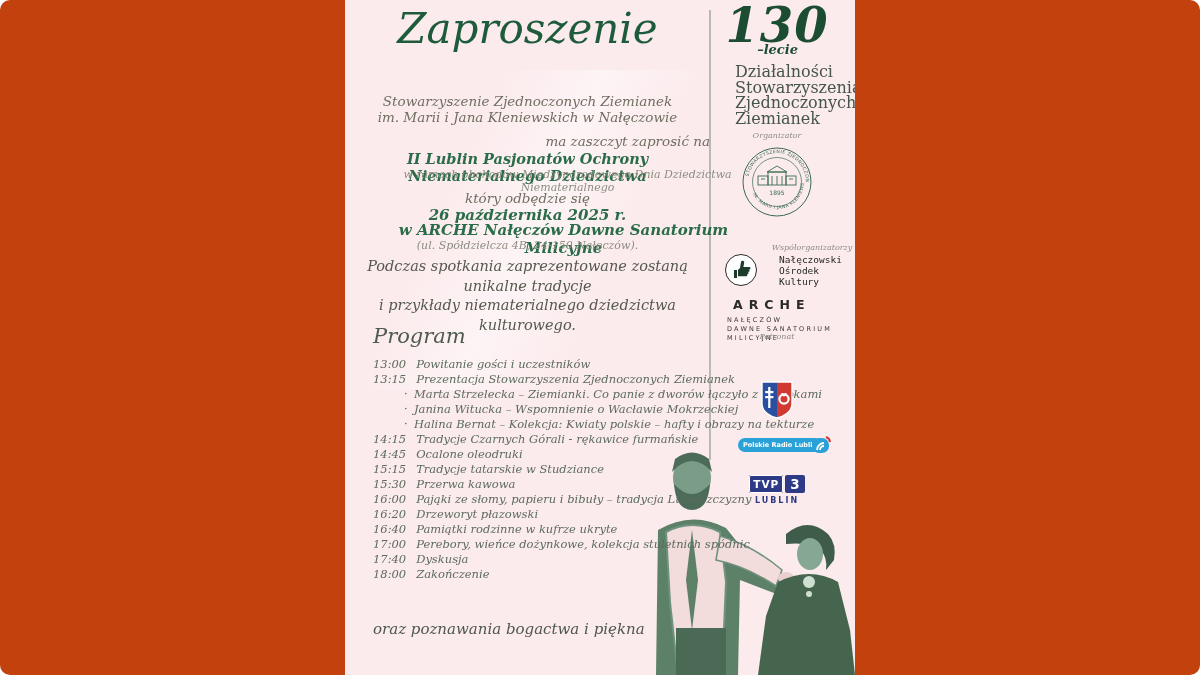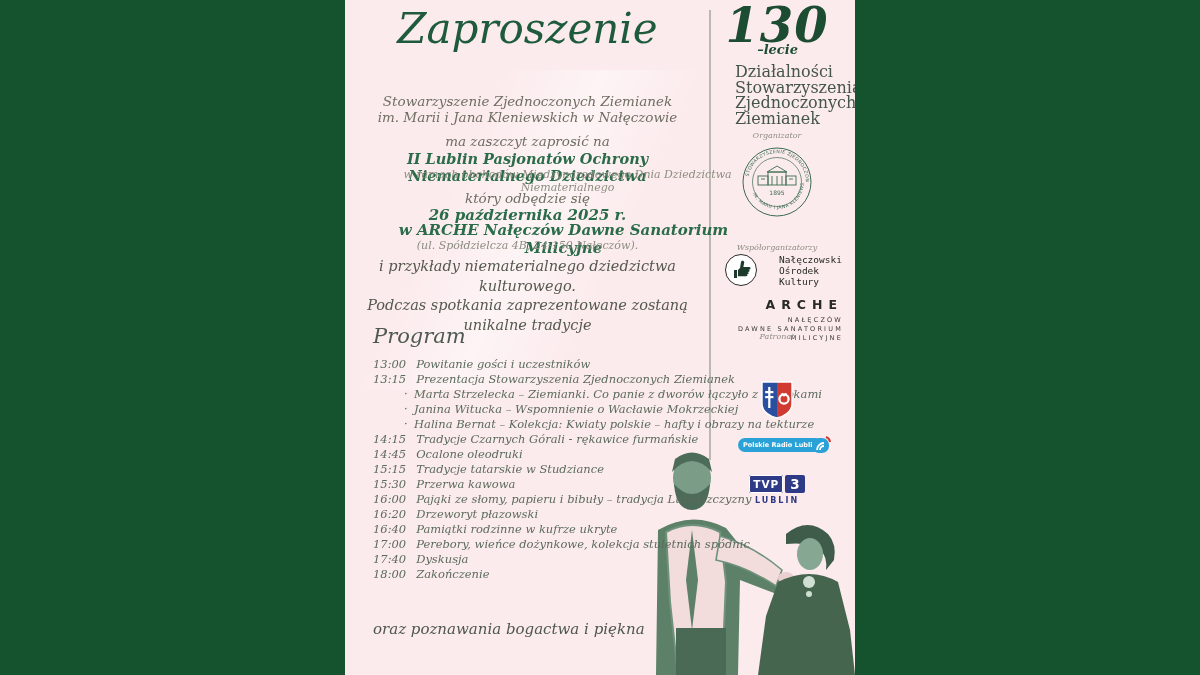--- a/index.html
+++ b/index.html
@@ -1,26 +1,26 @@
 <!DOCTYPE html>
 <html><head>
 <meta charset="utf-8">
 <style>
   html,body{margin:0;padding:0;background:#fff;}
-  .canvas{position:relative;width:1200px;height:675px;background:#14532d;overflow:hidden;
-          font-family:"DejaVu Serif",serif;}
+  .canvas{position:relative;width:1200px;height:675px;background:#c2410c;overflow:hidden;
+          font-family:"DejaVu Serif",serif;border-radius:10px;}
   .poster{position:absolute;left:345px;top:0;width:510px;height:675px;background:#fcebed;overflow:hidden;}
   .sheen{position:absolute;left:0;top:70px;width:380px;height:320px;z-index:1;pointer-events:none;
          background:linear-gradient(115deg, rgba(255,255,255,0) 30%, rgba(255,255,255,0.45) 49%, rgba(255,255,255,0) 68%);}
   
   .main{position:absolute;left:0;top:0;width:365px;height:675px;z-index:2;}
   .cblock{position:absolute;left:0;width:100%;text-align:center;font-style:italic;}
   .title{top:4px;font-size:42px;line-height:50px;color:#1e5a3c;font-weight:500;}
   .org{top:94px;font-size:13.5px;line-height:15.5px;color:#6e6e62;}
-  .invite{top:133px;font-size:13.5px;color:#6e6e62;}
+  .invite{top:133px;font-size:13.5px;color:#6e6e62;text-align:right;}
   .event-title{top:150px;font-size:14.5px;font-weight:bold;color:#2a6c49;}
   .event-sub{top:168px;font-size:11px;color:#8b8d80;padding-left:40px;}
   .which{top:190px;font-size:13.5px;color:#6e6e62;}
   .date{top:206px;font-size:15px;font-weight:bold;color:#2a6c49;}
   .venue{top:221px;font-size:15px;font-weight:bold;color:#2a6c49;padding-left:36px;}
   .address{top:239px;font-size:11px;color:#8b8d80;}
   .desc{top:257px;font-size:14.5px;line-height:19.5px;color:#54594e;}
   .program-heading{position:absolute;left:28px;top:324px;font-size:21px;font-style:italic;color:#4e5a50;}
   .program-list{position:absolute;left:28px;top:357px;width:330px;font-style:italic;color:#5b6b5c;font-size:11.5px;}
   .prog-row{display:flex;height:15px;line-height:15px;white-space:nowrap;}
@@ -32,25 +32,25 @@
   
   .divider{position:absolute;left:364px;top:10px;width:2px;height:450px;background:#b9b9b1;z-index:1;}
   
   .sidebar{position:absolute;left:366px;top:0;width:132px;height:675px;z-index:3;}
   .anniv-num{position:absolute;top:0px;left:0;width:100%;text-align:center;font-size:48px;line-height:50px;
              font-style:italic;font-weight:bold;color:#1c4d33;letter-spacing:1px;}
   .anniv-suffix{position:absolute;top:42px;left:0;width:100%;text-align:right;padding-right:45px;box-sizing:border-box;
                 font-size:13px;font-style:italic;font-weight:bold;color:#1c4d33;}
   .anniv-lines{position:absolute;top:64px;left:24px;font-size:16px;line-height:15.5px;color:#44554a;}
   .side-label{position:absolute;left:0;width:100%;text-align:center;font-size:8px;font-style:italic;color:#8d8d82;}
-  .lbl-org{top:131px;} .lbl-coorg{top:243px;} .lbl-patron{top:332px;}
+  .lbl-org{top:131px;} .lbl-coorg{top:243px;padding-left:35px;} .lbl-patron{top:332px;}
   .seal{position:absolute;top:145px;left:50%;transform:translateX(-50%);}
   .nok{position:absolute;top:253px;left:13px;display:flex;align-items:flex-end;gap:21px;}
   .nok-text{font-family:"DejaVu Sans Mono",monospace;font-size:9.5px;line-height:11px;color:#24281f;}
-  .arche{position:absolute;top:297px;left:0;width:100%;text-align:right;font-family:"DejaVu Sans",sans-serif;color:#2a2a26;}
+  .arche{position:absolute;top:297px;left:16px;width:100%;text-align:left;font-family:"DejaVu Sans",sans-serif;color:#2a2a26;}
   .arche-name{font-size:12.5px;font-weight:bold;letter-spacing:6px;text-indent:6px;}
   .arche-sub{margin-top:4px;font-size:6.5px;letter-spacing:2.2px;line-height:9px;color:#3a3a34;}
   .coat{position:absolute;top:381px;left:50%;transform:translateX(-50%);}
   .radio{position:absolute;top:436px;left:27px;width:100px;height:20px;}
   .radio-banner{position:absolute;left:0;top:2px;width:84px;height:14px;background:#2aa2d8;border-radius:7px;
                 color:#fff;font-family:"DejaVu Sans",sans-serif;font-weight:bold;font-size:6.5px;line-height:14px;text-align:center;}
   .radio-icon{position:absolute;left:72px;top:-3px;}
   .tvp{position:absolute;top:473px;left:0;width:100%;text-align:center;font-family:"DejaVu Sans",sans-serif;}
   .tvp-row{display:inline-flex;align-items:center;gap:2px;}
   .tvp-box{background:#2e3a86;color:#fff;font-weight:bold;font-size:10.5px;line-height:12px;padding:3px 4px;border-radius:2px;
@@ -96,22 +96,22 @@
 
       <div class="cblock invite">ma zaszczyt zaprosić na</div>
       <div class="cblock event-title">II Lublin Pasjonatów Ochrony Niematerialnego Dziedzictwa</div>
       <div class="cblock event-sub">w ramach obchodów Międzynarodowego Dnia Dziedzictwa Niematerialnego</div>
       <div class="cblock which">który odbędzie się</div>
       <div class="cblock date">26 października 2025 r.</div>
       <div class="cblock venue">w ARCHE Nałęczów Dawne Sanatorium Milicyjne</div>
       <div class="cblock address">(ul. Spółdzielcza 4B, 24-150 Nałęczów).</div>
 
       <div class="cblock desc">
+        <div>Podczas spotkania zaprezentowane zostaną unikalne tradycje</div>
         <div>i przykłady niematerialnego dziedzictwa kulturowego.</div>
-        <div>Podczas spotkania zaprezentowane zostaną unikalne tradycje</div>
       </div>
 
       <div class="program-heading">Program</div>
       <div class="program-list">
           <div class="prog-row">
             <span class="ptime">13:00</span>
             <span class="pbullet"></span>
             <span class="ptext">Powitanie gości i uczestników</span>
           </div>
           <div class="prog-row">

